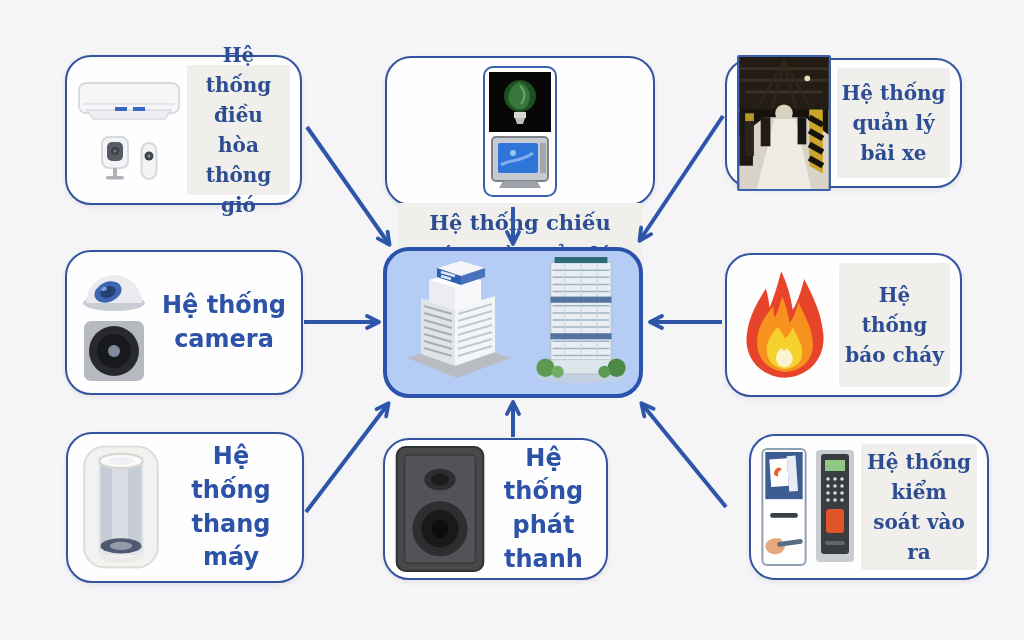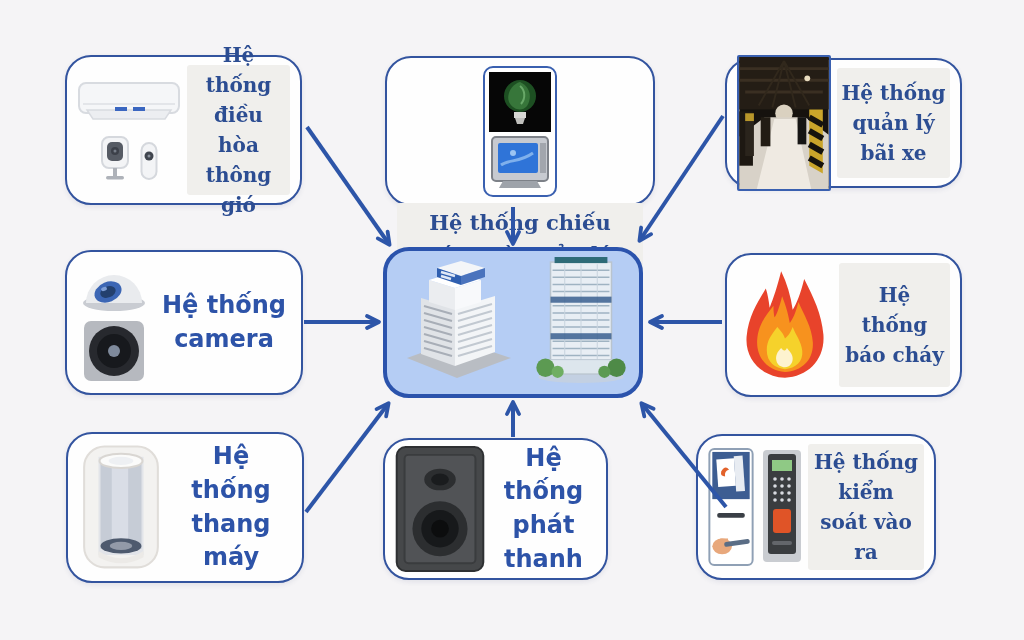--- a/index.html
+++ b/index.html
@@ -21,21 +21,21 @@
   .icon-frame{border:2px solid #3a60b0;border-radius:10px;padding:4px;display:flex;
               flex-direction:column;gap:3px;align-items:center;background:#fff;}
   
   .n-hvac    {left:65px;  top:55px;  width:237px; height:150px;}
   .n-light   {left:385px; top:56px;  width:270px; height:150px;flex-direction:column;}
   .n-parking {left:725px; top:58px;  width:237px; height:130px;}
   .n-camera  {left:65px;  top:250px; width:238px; height:145px;}
   .n-fire    {left:725px; top:253px; width:237px; height:144px;padding-left:10px;}
   .n-elev    {left:66px;  top:432px; width:238px; height:151px;}
   .n-pa      {left:383px; top:438px; width:225px; height:142px;}
-  .n-access  {left:696px; top:434px; width:240px; height:146px;}
+  .n-access  {left:749px; top:434px; width:240px; height:146px;}
   .arrows{position:absolute;left:0;top:0;width:1024px;height:640px;pointer-events:none;z-index:5;}
 </style>
 </head>
 <body>
 
 <div class="canvas">
 
   <div class="node n-hvac">
     <div class="icon-col">
       <svg width="104" height="48" viewBox="0 0 104 48">

